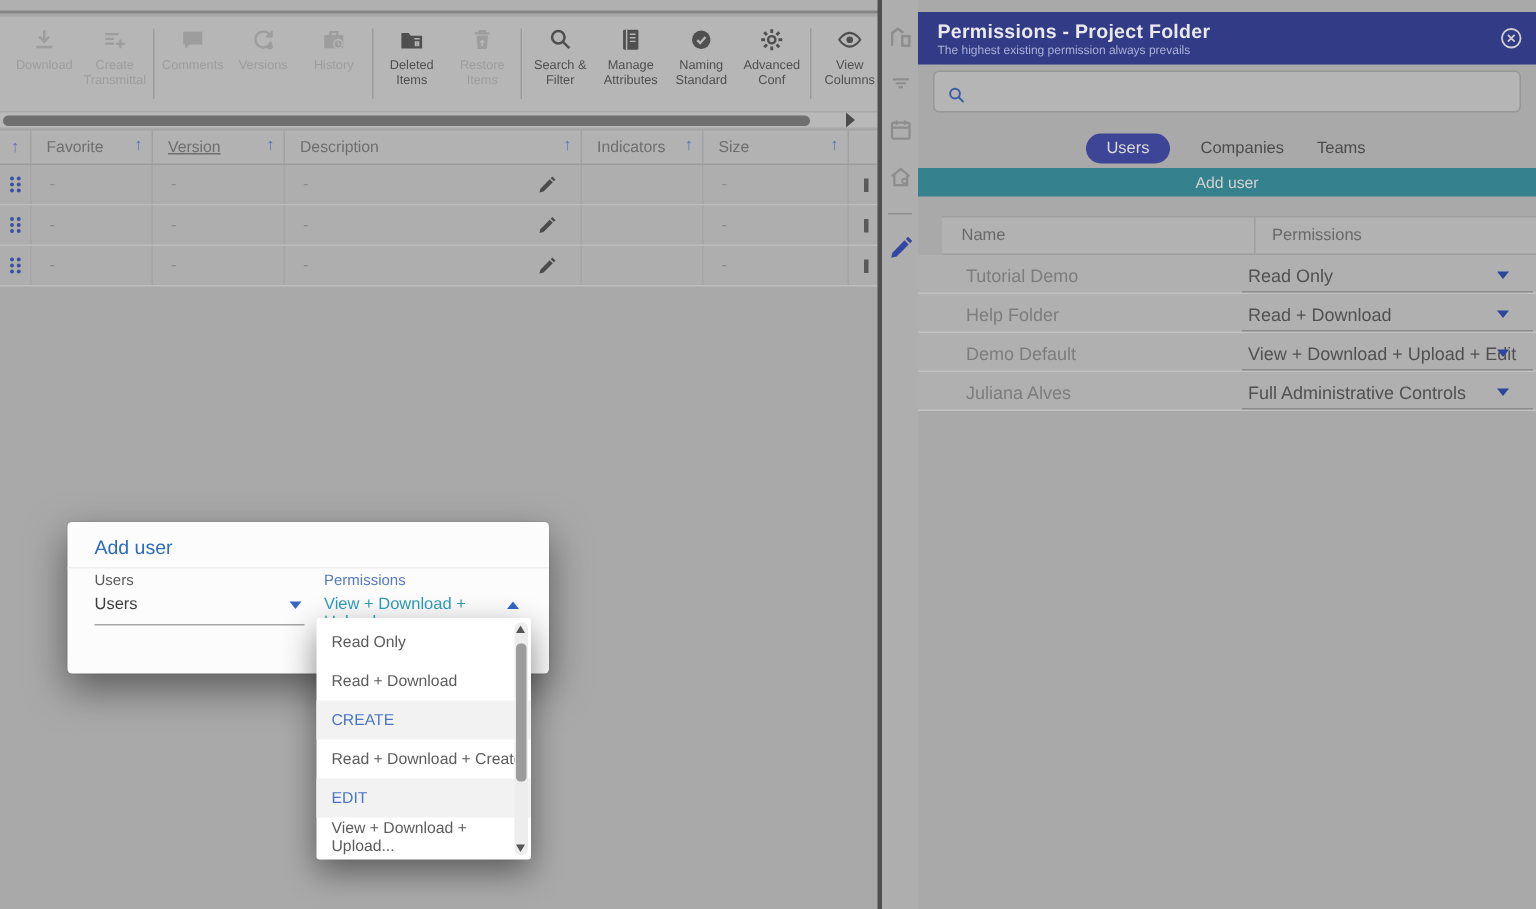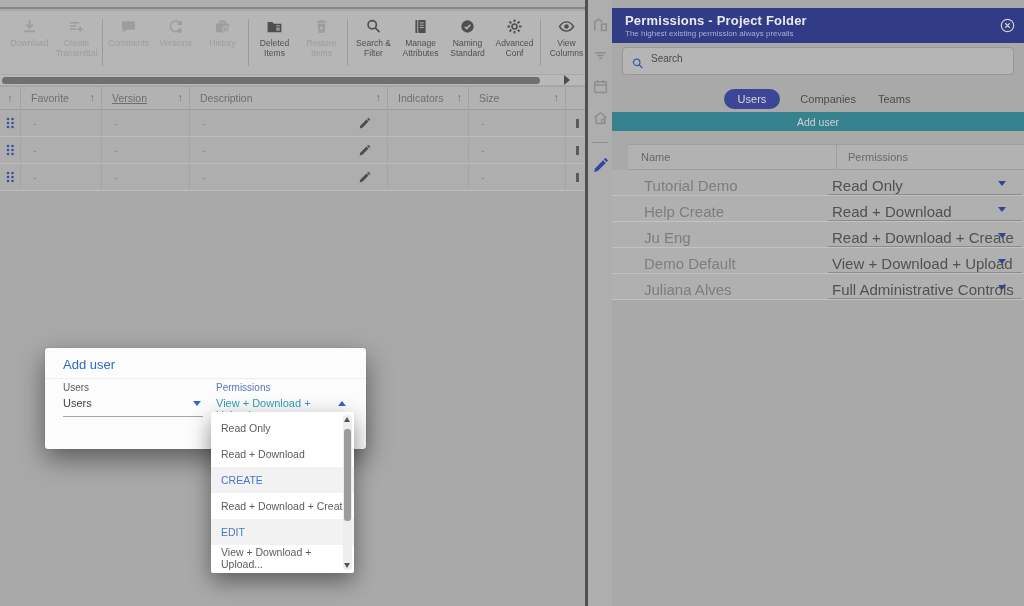--- a/index.html
+++ b/index.html
@@ -61,21 +61,21 @@
   .tab{font-size:11px;color:#4c4c4c;cursor:pointer;padding:4px 2px}
   .tab.active{background:#3c4596;color:#dadada;border-radius:12px;padding:4px 14px}
 
   .addbar{left:612px;top:112px;width:412px;height:19px;background:#35818e;color:#d2d2d2;font-size:10.5px;display:flex;align-items:center;justify-content:center;cursor:pointer}
 
   .ptable-h{left:628px;top:144px;width:412px;height:26px;background:#b2b2b2;border-top:1px solid #9e9e9e;border-bottom:1px solid #9e9e9e;font-size:11px;color:#696969}
   .ptable-h .c1{position:absolute;left:13px;top:6px}
   .ptable-h .c2{position:absolute;left:220px;top:6px}
   .ptable-h .vline{position:absolute;left:208px;top:0;width:1px;height:100%;background:#9e9e9e}
   .prows{left:612px;top:170px;width:412px}
-  .prow{position:relative;height:26px;background:#b0b0b0;border-bottom:1px solid #c2c2c2;font-size:15px}
+  .prow{position:relative;height:26px;background:#b0b0b0;border-bottom:1px solid #c2c2c2;font-size:12px}
   .prow .nm{position:absolute;left:32px;top:7px;color:#7d7d7d}
   .prow .pm{position:absolute;left:220px;top:7px;color:#515151;cursor:pointer}
   .prow .car{position:absolute;left:386px;top:11px;width:0;height:0;border-left:4.5px solid transparent;border-right:4.5px solid transparent;border-top:5px solid #2e459b;cursor:pointer}
   .prow .uline{position:absolute;left:216px;right:2px;bottom:0;height:1px;background:#8c8c8c}
 
   
   .dialog{left:45px;top:348px;width:321px;height:101px;background:#fcfcfc;border-radius:3px;box-shadow:0 10px 26px rgba(30,30,30,.55),0 0 0 1px rgba(0,0,0,.04)}
   .dlg-title{position:absolute;left:18px;top:9px;font-size:13px;color:#2c6bc0}
   .dlg-hline{position:absolute;left:0;top:30px;width:100%;height:1px;background:#efefef}
   .field{position:absolute;top:34px}
@@ -414,49 +414,42 @@
       </svg>
   </div>
 </div>
 <div class="abs searchbox">
   <span class="mag">
     <svg viewBox="0 0 16 16">
         <circle cx="7" cy="6.6" r="4" fill="none" stroke="currentColor" stroke-width="1.6"></circle>
         <path d="M10 9.6 14 13.6" stroke="currentColor" stroke-width="1.6"></path>
       </svg>
   </span>
-  <input placeholder="Search" style="">
 </div>
 <div class="abs tabs">
     <div class="tab active">Users</div>
     <div class="tab">Companies</div>
     <div class="tab">Teams</div>
   </div>
 <div class="abs addbar">Add user</div>
 <div class="abs ptable-h">
   <span class="c1">Name</span>
   <span class="c2">Permissions</span>
   <span class="vline"></span>
 </div>
 <div class="abs prows">
     <div class="prow">
       <span class="nm">Tutorial Demo</span>
       <span class="pm">Read Only</span>
       <span class="car"></span>
       <span class="uline"></span>
     </div>
     <div class="prow">
-      <span class="nm">Help Create</span>
+      <span class="nm">Help Folder</span>
       <span class="pm">Read + Download</span>
-      <span class="car"></span>
-      <span class="uline"></span>
-    </div>
-    <div class="prow">
-      <span class="nm">Ju Eng</span>
-      <span class="pm">Read + Download + Create</span>
       <span class="car"></span>
       <span class="uline"></span>
     </div>
     <div class="prow">
       <span class="nm">Demo Default</span>
       <span class="pm">View + Download + Upload + Edit</span>
       <span class="car"></span>
       <span class="uline"></span>
     </div>
     <div class="prow">

